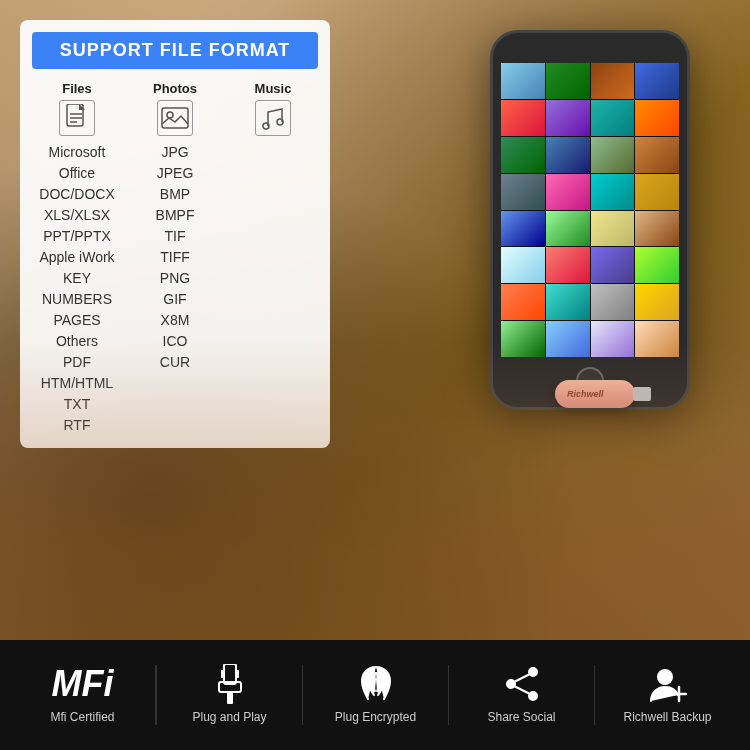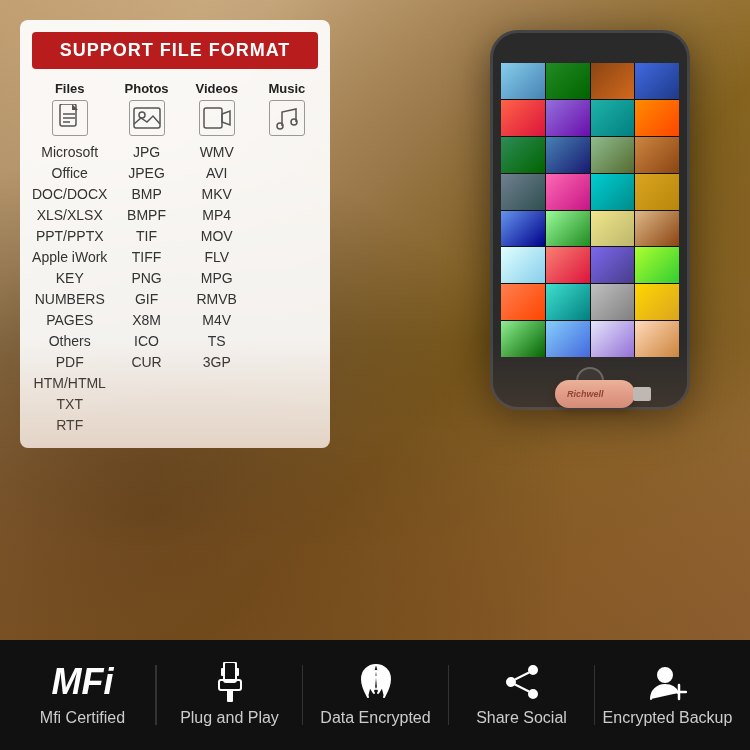--- a/index.html
+++ b/index.html
@@ -36,21 +36,21 @@
       position: absolute;
       top: 20px;
       left: 20px;
       background: rgba(255,255,255,0.92);
       border-radius: 8px;
       padding: 12px;
       width: 310px;
     }
 
     .format-title {
-      background: #b91c1c;
+      background: #3b82f6;
       color: #fff;
       text-align: center;
       font-size: 18px;
       font-weight: 900;
       padding: 8px 16px;
       border-radius: 4px;
       margin-bottom: 12px;
       letter-spacing: 1px;
     }
 
@@ -260,21 +260,21 @@
       color: #fff;
       font-size: 28px;
       line-height: 1;
       display: flex;
       align-items: center;
       justify-content: center;
       height: 40px;
     }
 
     .feature-label {
-      font-size: 16px;
+      font-size: 12px;
       color: #ccc;
       text-align: center;
       line-height: 1.3;
     }
 
     .mfi-text {
       font-size: 36px;
       font-weight: 900;
       color: #fff;
       font-style: italic;
@@ -324,32 +324,20 @@
             <rect x="1" y="2" width="26" height="20" rx="2" fill="none" stroke="#555" stroke-width="1.5"></rect>
             <circle cx="9" cy="9" r="3" fill="none" stroke="#555" stroke-width="1.5"></circle>
             <path d="M1 18 L8 12 L14 16 L20 10 L27 18" fill="none" stroke="#555" stroke-width="1.5"></path>
           </svg>
         </div>
         <div class="format-item">
           JPG<br>JPEG<br>BMP<br>BMPF<br>TIF<br>TIFF<br>PNG<br>GIF<br>X8M<br>ICO<br>CUR
         </div>
       </div>
 
-      <div class="format-col">
-        <div class="format-col-title">Videos</div>
-        <div class="format-icon">
-          <svg width="28" height="24" viewBox="0 0 28 24">
-            <rect x="1" y="2" width="18" height="20" rx="2" fill="none" stroke="#555" stroke-width="1.5"></rect>
-            <path d="M19 8 L27 5 L27 19 L19 16 Z" fill="none" stroke="#555" stroke-width="1.5"></path>
-          </svg>
-        </div>
-        <div class="format-item">
-          WMV<br>AVI<br>MKV<br>MP4<br>MOV<br>FLV<br>MPG<br>RMVB<br>M4V<br>TS<br>3GP
-        </div>
-      </div>
 
       <div class="format-col">
         <div class="format-col-title">Music</div>
         <div class="format-icon">
           <svg width="26" height="28" viewBox="0 0 26 28">
             <path d="M8 22 L8 8 L22 5 L22 18" fill="none" stroke="#555" stroke-width="1.5"></path>
             <circle cx="6" cy="22" r="3" fill="none" stroke="#555" stroke-width="1.5"></circle>
             <circle cx="20" cy="18" r="3" fill="none" stroke="#555" stroke-width="1.5"></circle>
           </svg>
         </div>
@@ -442,21 +430,21 @@
     <div class="feature-icon">
       <svg width="36" height="38" viewBox="0 0 36 38" fill="none" stroke="white" stroke-width="2">
         <path d="M18 2 C10 2 4 8 4 16 C4 24 8 30 10 34" stroke-linecap="round"></path>
         <path d="M18 2 C26 2 32 8 32 16 C32 24 28 30 26 34" stroke-linecap="round"></path>
         <path d="M18 8 C14 8 10 12 10 16 C10 22 14 27 16 30" stroke-linecap="round"></path>
         <path d="M18 8 C22 8 26 12 26 16 C26 22 22 27 20 30" stroke-linecap="round"></path>
         <path d="M18 14 C16 14 14 15.5 14 18 C14 21 16 24 17 26" stroke-linecap="round"></path>
         <path d="M18 14 C20 14 22 15.5 22 18 C22 21 20 24 19 26" stroke-linecap="round"></path>
       </svg>
     </div>
-    <div class="feature-label">Data Encrypted</div>
+    <div class="feature-label">Plug Encrypted</div>
   </div>
 
   <div class="divider-line"></div>
 
   <div class="feature-item">
     <div class="feature-icon">
       <svg width="38" height="36" viewBox="0 0 38 36" fill="none" stroke="white" stroke-width="2">
         <circle cx="30" cy="6" r="4" stroke="white" stroke-width="2"></circle>
         <circle cx="8" cy="18" r="4" stroke="white" stroke-width="2"></circle>
         <circle cx="30" cy="30" r="4" stroke="white" stroke-width="2"></circle>
@@ -471,16 +459,16 @@
 
   <div class="feature-item">
     <div class="feature-icon">
       <svg width="38" height="38" viewBox="0 0 38 38" fill="none" stroke="white" stroke-width="2">
         <circle cx="16" cy="12" r="7" stroke="white" stroke-width="2"></circle>
         <path d="M2 36 C2 28 8 22 16 22 C22 22 27 25 29 30" stroke-linecap="round"></path>
         <line x1="30" y1="22" x2="30" y2="36" stroke="white" stroke-width="2.5" stroke-linecap="round"></line>
         <line x1="23" y1="29" x2="37" y2="29" stroke="white" stroke-width="2.5" stroke-linecap="round"></line>
       </svg>
     </div>
-    <div class="feature-label">Encrypted Backup</div>
+    <div class="feature-label">Richwell Backup</div>
   </div>
 
 </div>
 
 </body></html>

